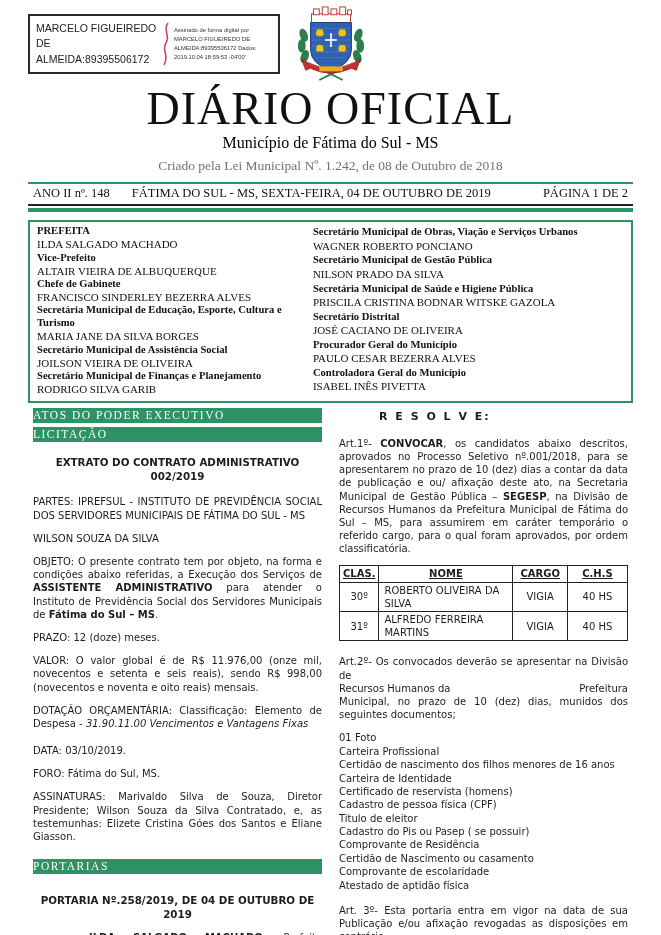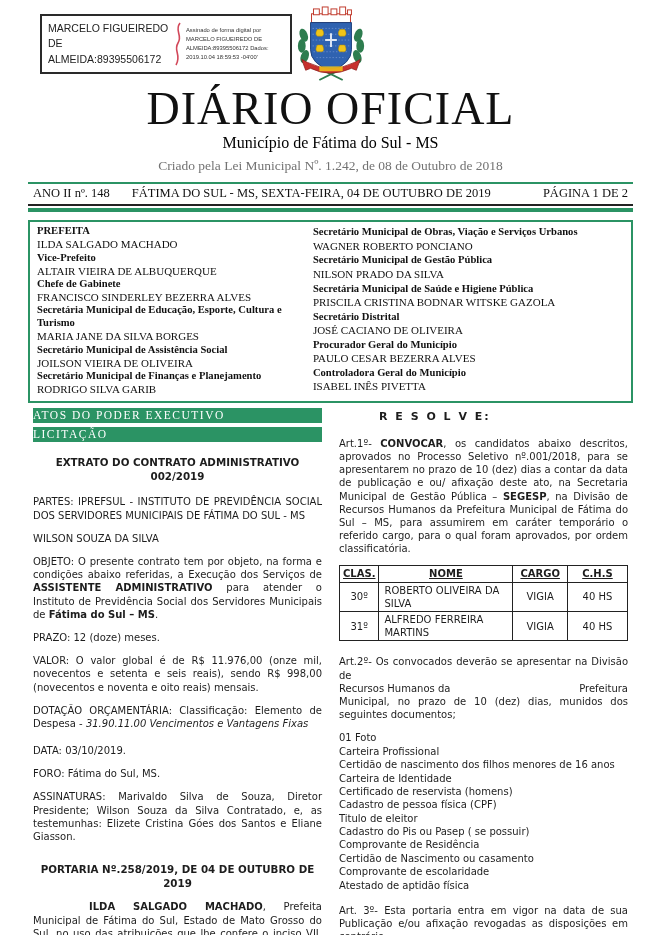--- a/index.html
+++ b/index.html
@@ -1,21 +1,21 @@
 <!DOCTYPE html>
 <html lang="pt"><head>
 <meta charset="utf-8">
 <style>
   html,body{margin:0;padding:0;background:#ffffff;}
   .page{position:relative;width:661px;height:935px;background:#fff;overflow:hidden;
         font-family:"DejaVu Sans",sans-serif;color:#1d1d1d;}
   .serif{font-family:"Liberation Serif",serif;}
 
   
-  .sig-box{position:absolute;left:40px;top:14px;width:252px;height:60px;
+  .sig-box{position:absolute;left:28px;top:14px;width:252px;height:60px;
            border:2px solid #2a2a2a;background:#fff;display:flex;align-items:center;
            padding:2px 6px;box-sizing:border-box;}
   .sig-name{width:122px;font-size:10.5px;line-height:1.45;color:#222;
             font-family:"Liberation Sans",sans-serif;}
   .sig-squiggle{width:16px;flex:0 0 16px;height:46px;}
   .sig-detail{flex:1;font-size:5.8px;line-height:1.55;color:#333;
               font-family:"Liberation Sans",sans-serif;}
 
   
   .crest{width:74px;margin:6px auto 0;display:block;}
@@ -191,20 +191,21 @@
 
       <div class="p">PRAZO: 12 (doze) meses.</div>
       <div class="p">VALOR: O valor global é de R$ 11.976,00 (onze mil, novecentos e setenta e seis reais), sendo R$ 998,00 (novecentos e noventa e oito reais) mensais.</div>
 
       <div class="p"><span>DOTAÇÃO ORÇAMENTÁRIA: Classificação: Elemento de Despesa - </span><i>31.90.11.00 Vencimentos e Vantagens Fixas</i></div>
 
       <div class="p" style="margin-top:14px;">DATA: 03/10/2019.</div>
       <div class="p">FORO: Fátima do Sul, MS.</div>
       <div class="p">ASSINATURAS: Marivaldo Silva de Souza, Diretor Presidente; Wilson Souza da Silva Contratado, e, as testemunhas: Elizete Cristina Góes dos Santos e Eliane Giasson.</div>
 
+      <div class="green-bar" style="margin-top:16px;">PORTARIAS</div>
       <div class="doc-title" style="margin:20px 0 10px;text-align:center;">PORTARIA Nº.258/2019, DE 04 DE OUTUBRO DE 2019</div>
 
       <div class="p indent1"><b>ILDA SALGADO MACHADO</b><span>,  Prefeita Municipal de Fátima do Sul, Estado de Mato Grosso do Sul, no uso das atribuições que lhe confere o inciso VII, do Artigo 48, da Lei Orgânica do Município,</span></div>
     </div>
 
     <div class="col">
       <div class="resolve">R E S O L V E:</div>
 
       <div class="p"><span>Art.1º-  </span><b>CONVOCAR</b><span>, os candidatos abaixo descritos, aprovados no Processo Seletivo nº.001/2018, para se apresentarem  no prazo de 10 (dez) dias a contar da data de publicação e ou/ afixação deste ato, na Secretaria Municipal de Gestão Pública – </span><b>SEGESP</b><span>, na Divisão de Recursos Humanos da Prefeitura Municipal de Fátima do Sul – MS, para assumirem em caráter temporário o referido cargo, para o qual foram aprovados, por ordem classificatória.</span></div>
 

